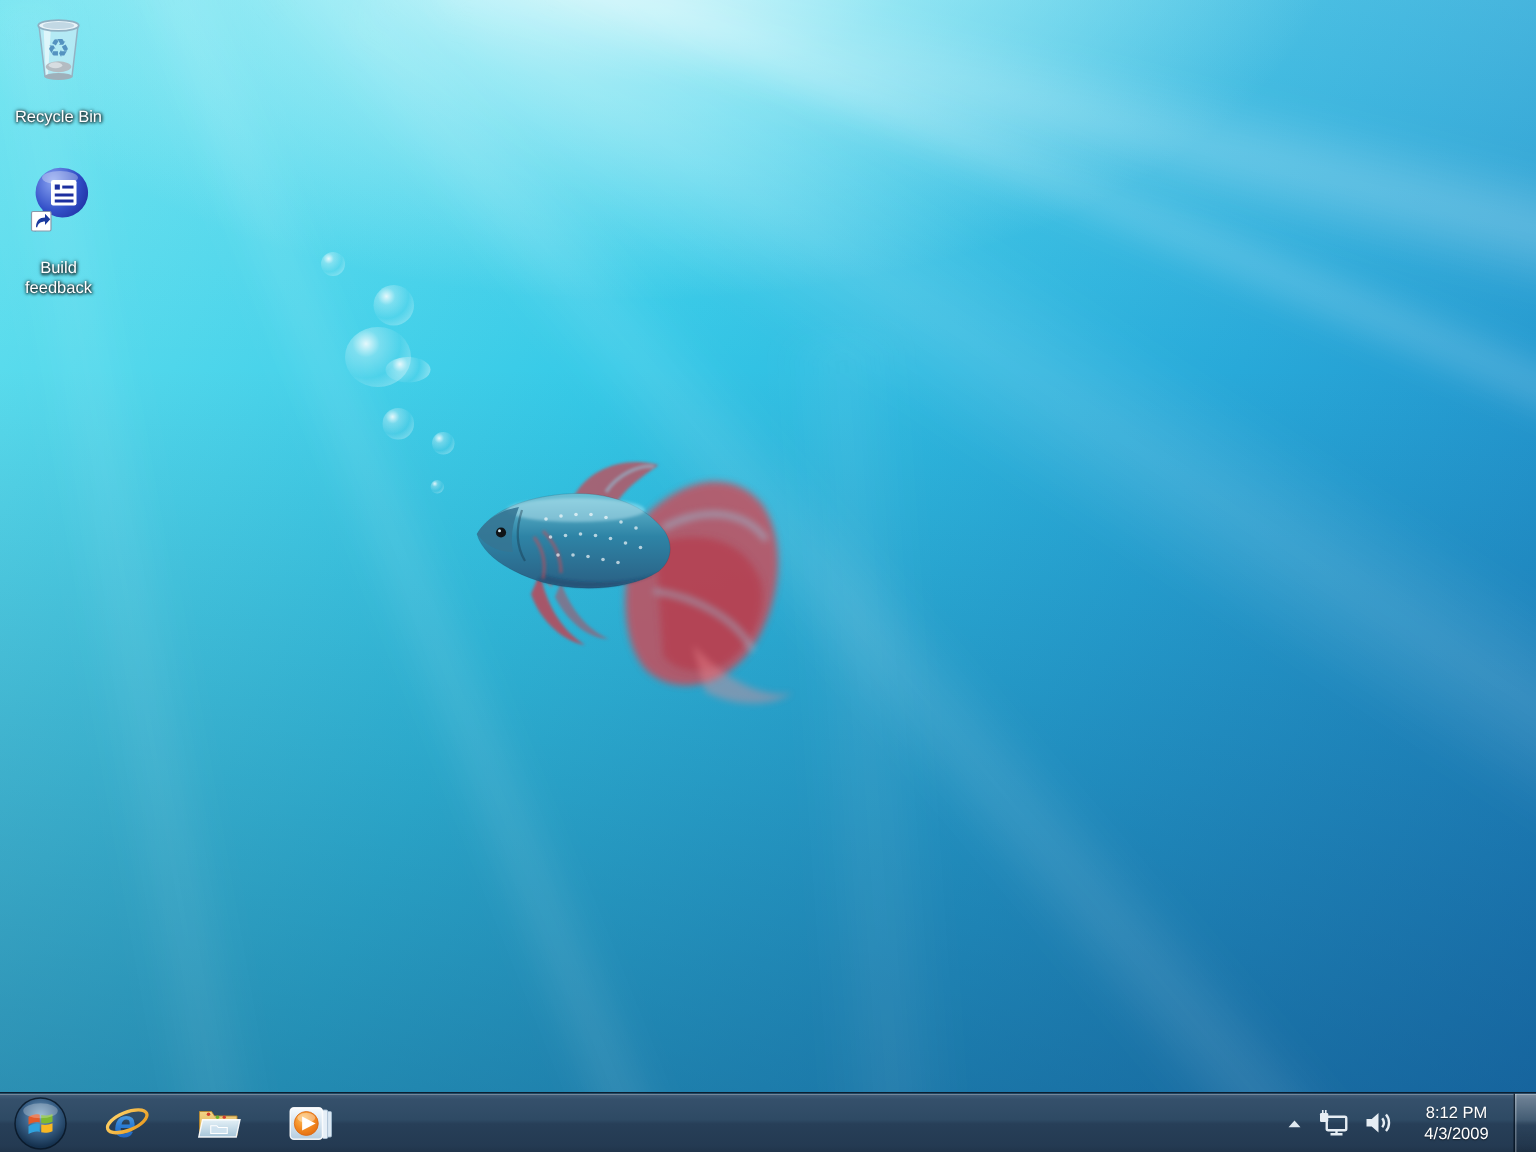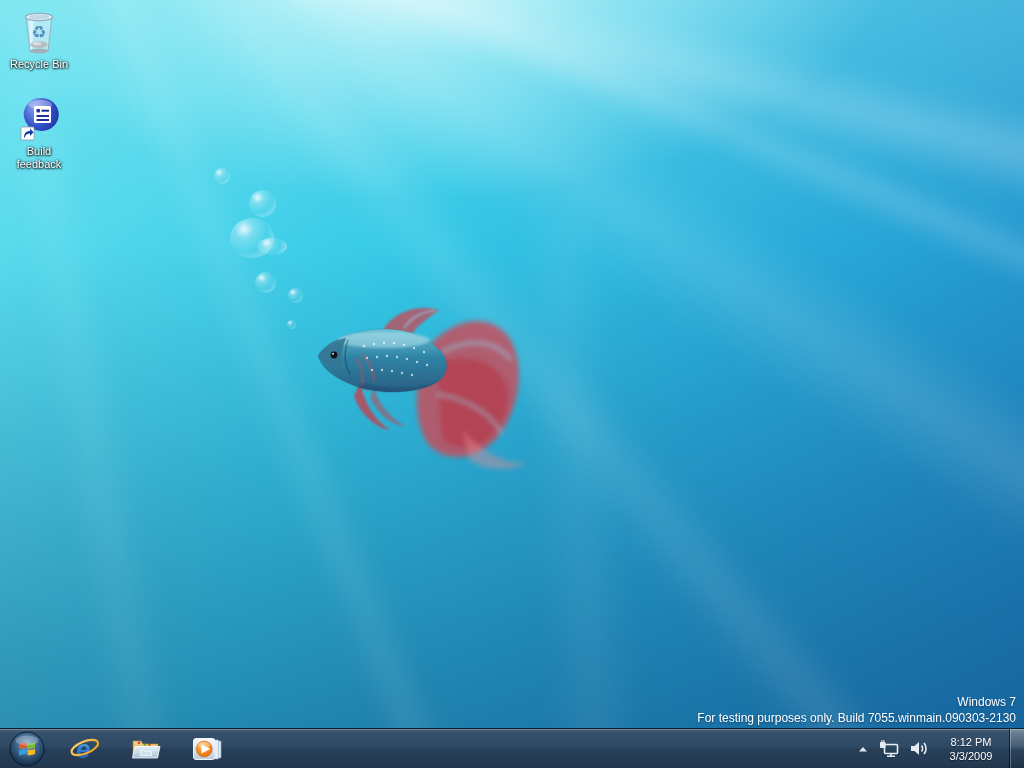--- a/index.html
+++ b/index.html
@@ -26,21 +26,21 @@
   .r7{left:560px;top:180px;width:700px;height:90px;transform:rotate(86deg);
       background:linear-gradient(to bottom,transparent,rgba(255,255,255,.06),transparent);}
   
   .bubble{position:absolute;border-radius:50%;pointer-events:none;
     background:radial-gradient(circle at 32% 28%, rgba(255,255,255,.85) 0%, rgba(255,255,255,.28) 22%,
       rgba(255,255,255,.05) 55%, rgba(255,255,255,.38) 90%, rgba(255,255,255,.08) 100%);}
   
   .icon-grid{position:absolute;left:0;top:8px;width:78px;display:flex;flex-direction:column;align-items:center;}
   .dicon{display:flex;flex-direction:column;align-items:center;width:76px;margin-bottom:24px;}
   .dicon svg{display:block;}
-  .dicon .lbl{margin-top:2px;font-size:11px;line-height:13px;color:#fff;text-align:center;max-width:68px;
+  .dicon .lbl{margin-top:16px;font-size:11px;line-height:13px;color:#fff;text-align:center;max-width:68px;
     text-shadow:0 1px 2px rgba(0,0,0,.9), 1px 0 2px rgba(0,0,0,.55), 0 0 3px rgba(0,0,0,.6);}
   
   .watermark{position:absolute;right:8px;bottom:42px;text-align:right;color:#fff;font-size:12px;line-height:16px;
     text-shadow:0 1px 2px rgba(0,40,80,.6);}
   
   .taskbar{position:absolute;left:0;bottom:0;width:1024px;height:40px;display:flex;align-items:stretch;
     background:linear-gradient(to bottom,#47617c 0%,#35506b 10%,#2e4a64 45%,#273f58 52%,#243a52 90%,#20344a 100%);
     border-top:1px solid #0c1f31;box-shadow:inset 0 1px 0 rgba(255,255,255,.25);}
   .taskbar button{background:none;border:none;padding:0;margin:0;display:flex;align-items:center;justify-content:center;}
   .start-btn{width:54px;height:100%;}
@@ -169,24 +169,20 @@
           <rect x="21.5" y="20" width="12.5" height="2"></rect>
           <rect x="21.5" y="24" width="12.5" height="2"></rect>
         </g>
         <rect x="6" y="32" width="13" height="13" rx="1" fill="#ffffff" stroke="#8899aa" stroke-width=".8"></rect>
         <path d="M9,42.5 C9,38 11.5,36 15,36 L15,33.5 L18.5,37.2 L15,41 L15,38.6 C12.2,38.6 10.3,40 9.8,42.5 Z" fill="#1a3a9e"></path>
       </svg>
       <div class="lbl">Build feedback</div>
     </div>
   </div>
 
-  <div class="watermark">
-    <div>Windows 7</div>
-    <div>For testing purposes only. Build 7055.winmain.090303-2130</div>
-  </div>
 
   <div class="taskbar">
     <button class="start-btn" title="Start">
       <svg width="36" height="36" viewBox="0 0 36 36">
         <defs>
           <radialGradient id="orb" cx=".5" cy=".35" r=".8">
             <stop offset="0" stop-color="#7fa6c6"></stop>
               <stop offset=".4" stop-color="#3b638a"></stop>
               <stop offset=".75" stop-color="#16324f"></stop>
               <stop offset="1" stop-color="#0a1e33"></stop>
@@ -284,18 +280,18 @@
       </button>
       <button class="tray-btn" style="width:28px" title="Speakers">
         <svg width="20" height="17" viewBox="0 0 20 17">
           <path d="M2,6 H5.5 L10,2 V15 L5.5,11 H2 Z" fill="#e6edf3"></path>
           <path d="M12.5,5.5 A5,5 0 0 1 12.5,11.5" stroke="#e6edf3" stroke-width="1.6" fill="none"></path>
           <path d="M15,3 A8.5,8.5 0 0 1 15,14" stroke="#e6edf3" stroke-width="1.6" fill="none"></path>
         </svg>
       </button>
       <button class="clock">
         <span>8:12 PM</span>
-        <span>3/3/2009</span>
+        <span>4/3/2009</span>
       </button>
       <button class="show-desktop" title="Show desktop"></button>
     </div>
   </div>
 </div>
 
 </body></html>

